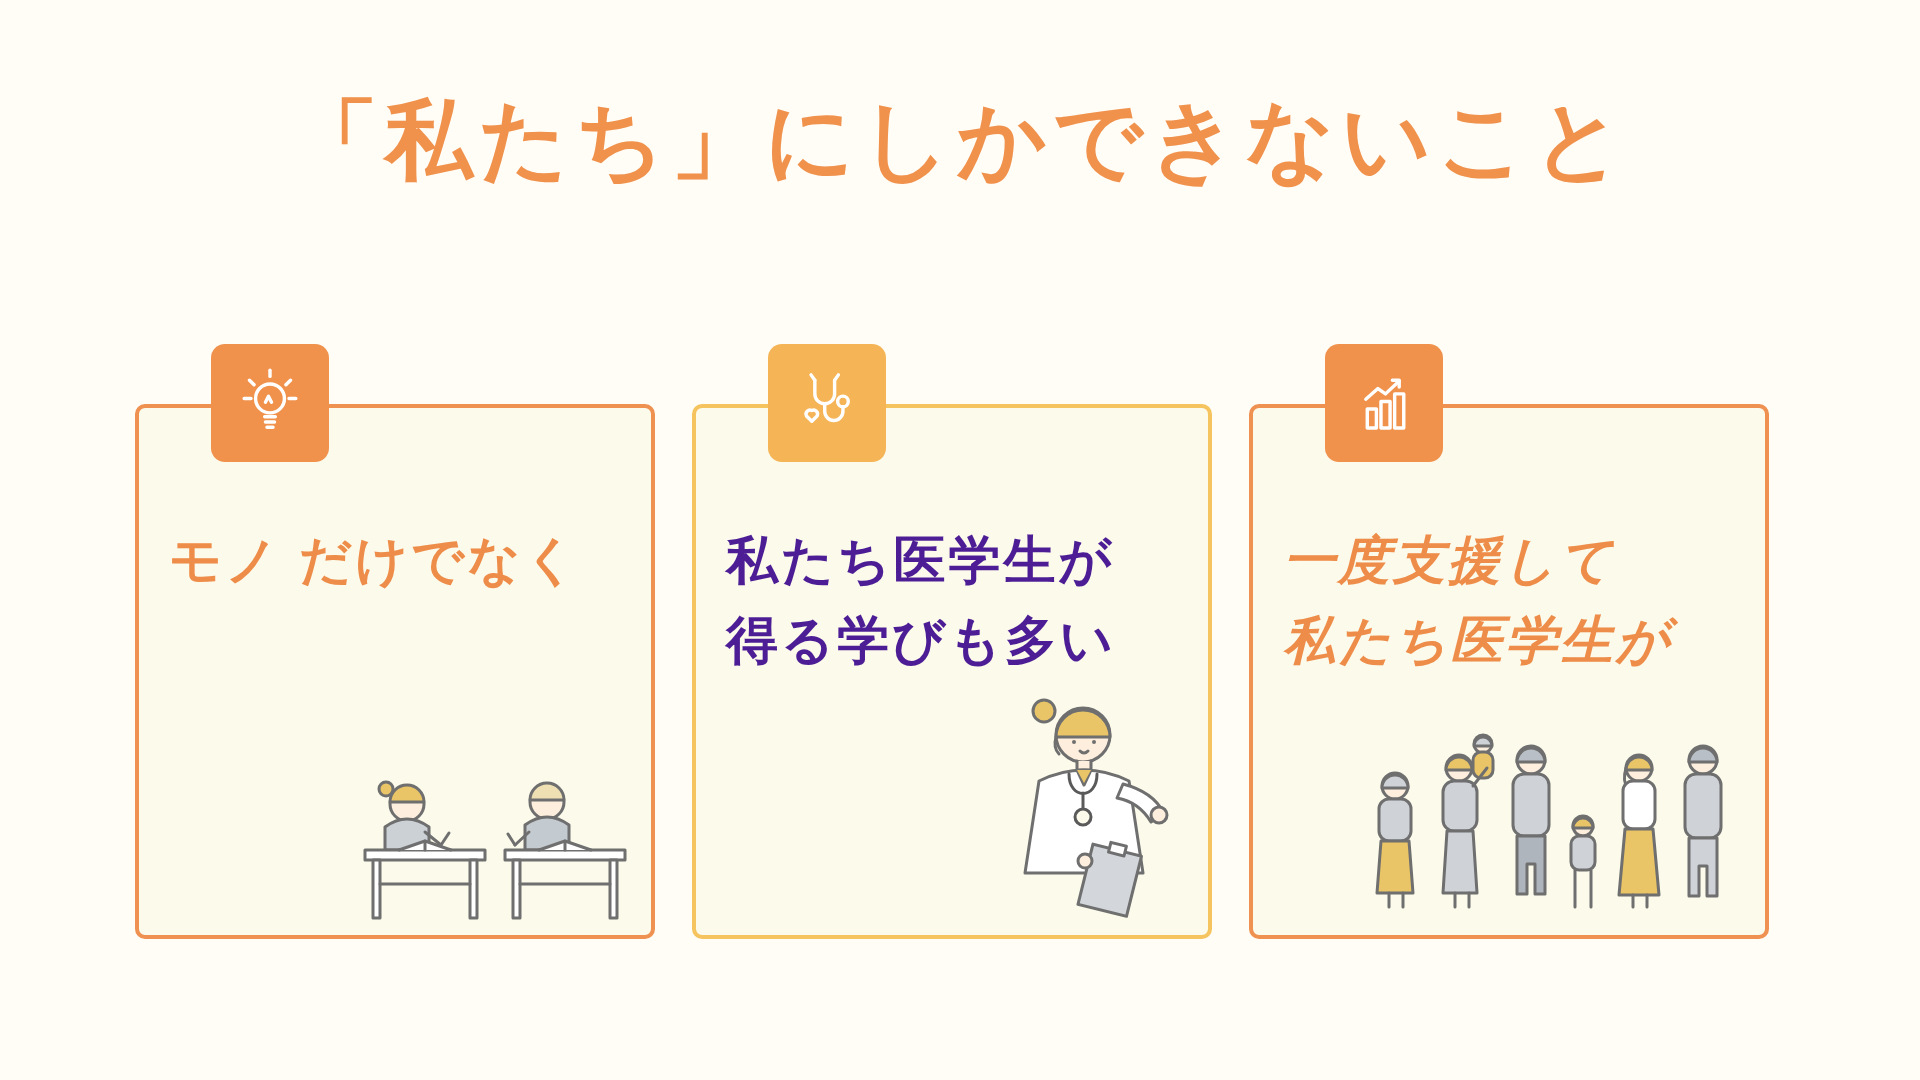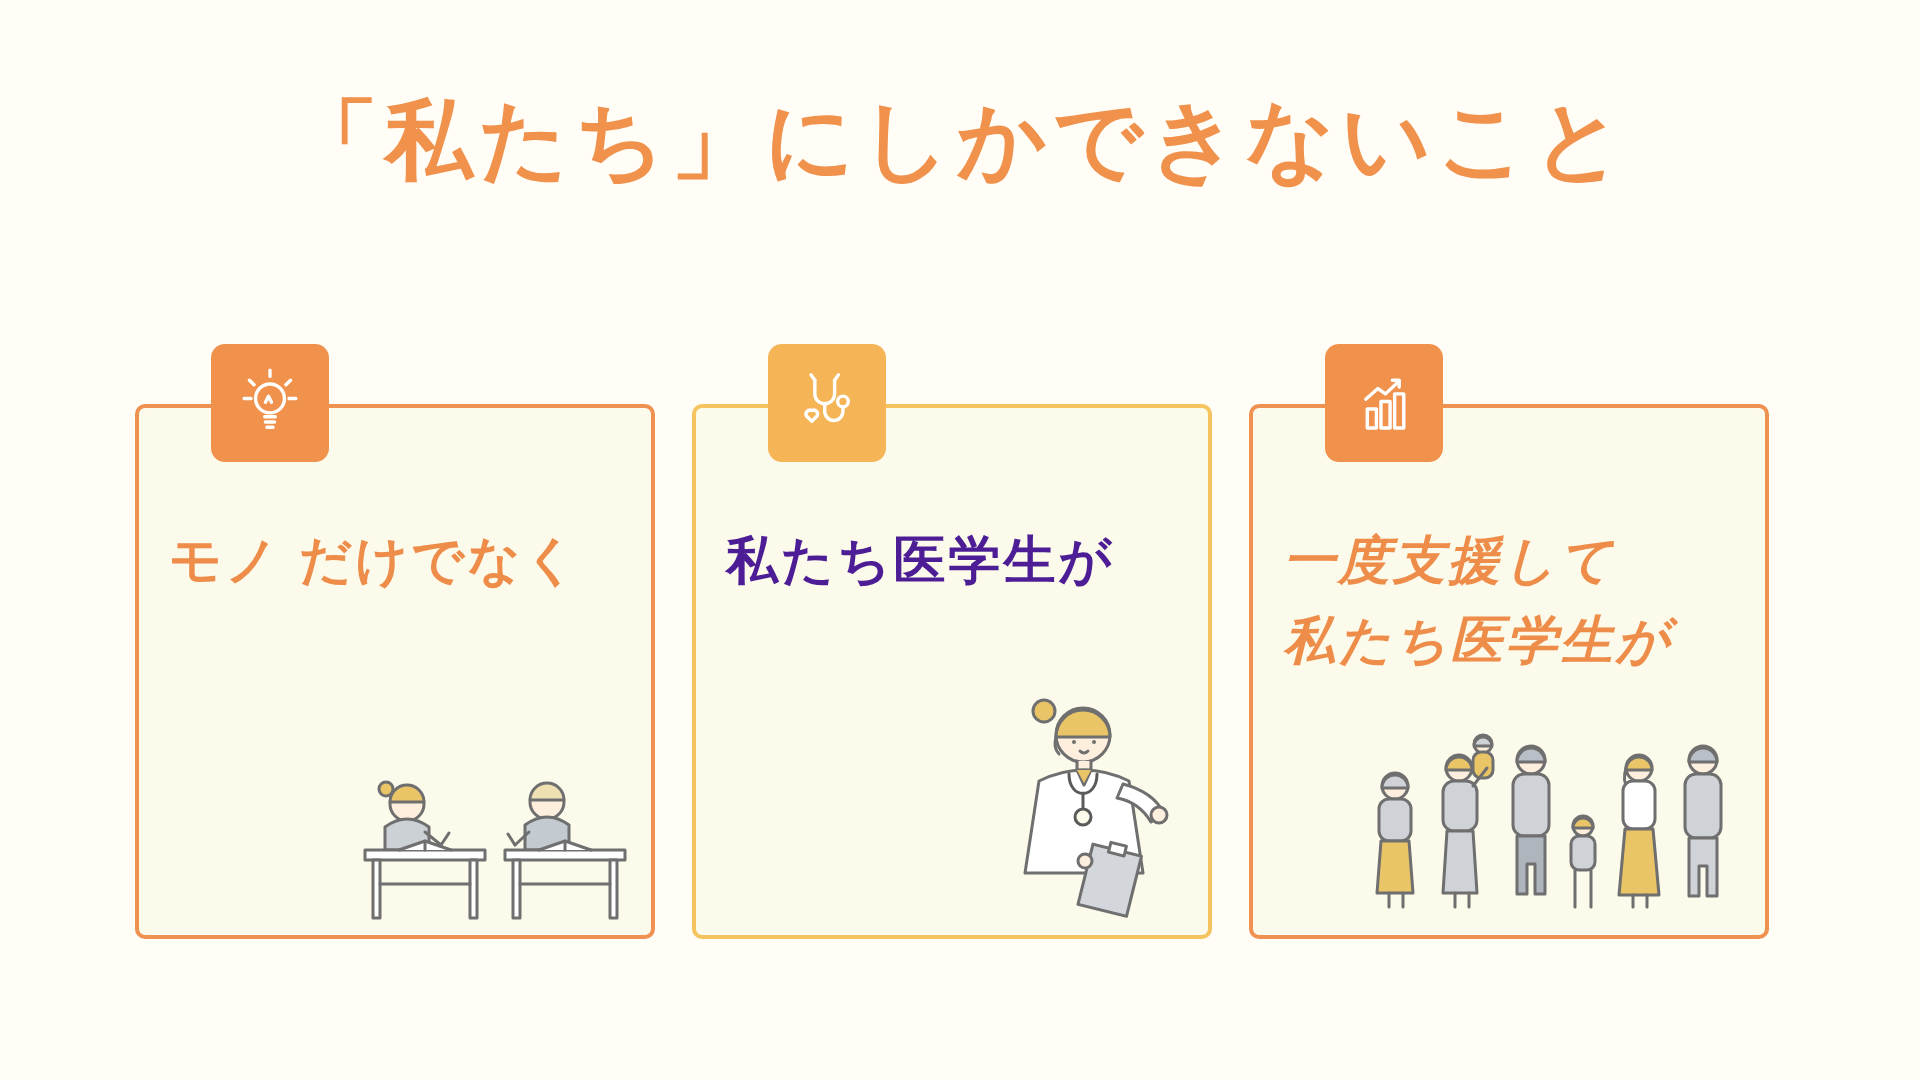--- a/index.html
+++ b/index.html
@@ -137,20 +137,21 @@
           <path d="M34 20 v18 a13 13 0 0 0 26 0 V20"></path>
           <path d="M34 20 l-5 -7 M60 20 l5 -7"></path>
           <path d="M47 51 v10 a12 12 0 0 0 24 0 v-6"></path>
           <circle cx="71" cy="48" r="7"></circle>
           <path d="M30 74 l-7 -7 a5.2 5.2 0 0 1 7 -7 a5.2 5.2 0 0 1 7 7 z"></path>
         </g>
       </svg>
     </div>
     <div class="card-text text-amber">
       <div>私たち医学生が</div>
+      <div>得る学びも多い</div>
     </div>
     <div class="illus illus-doctor">
       <svg viewBox="0 0 205 250" width="205" height="250">
         <g stroke="#6f6f6f" stroke-width="3" fill="none" stroke-linecap="round" stroke-linejoin="round">
           <circle cx="63" cy="30" r="11" fill="#e9c567"></circle>
           <circle cx="102" cy="54" r="27" fill="#fdeedd"></circle>
           <path d="M75 56 a27 27 0 0 1 54 0 z" fill="#e9c567"></path>
           <path d="M75 56 q-3 11 3 17"></path>
           <circle cx="93" cy="61" r="2" fill="#6f6f6f" stroke="none"></circle>
           <circle cx="113" cy="61" r="2" fill="#6f6f6f" stroke="none"></circle>

